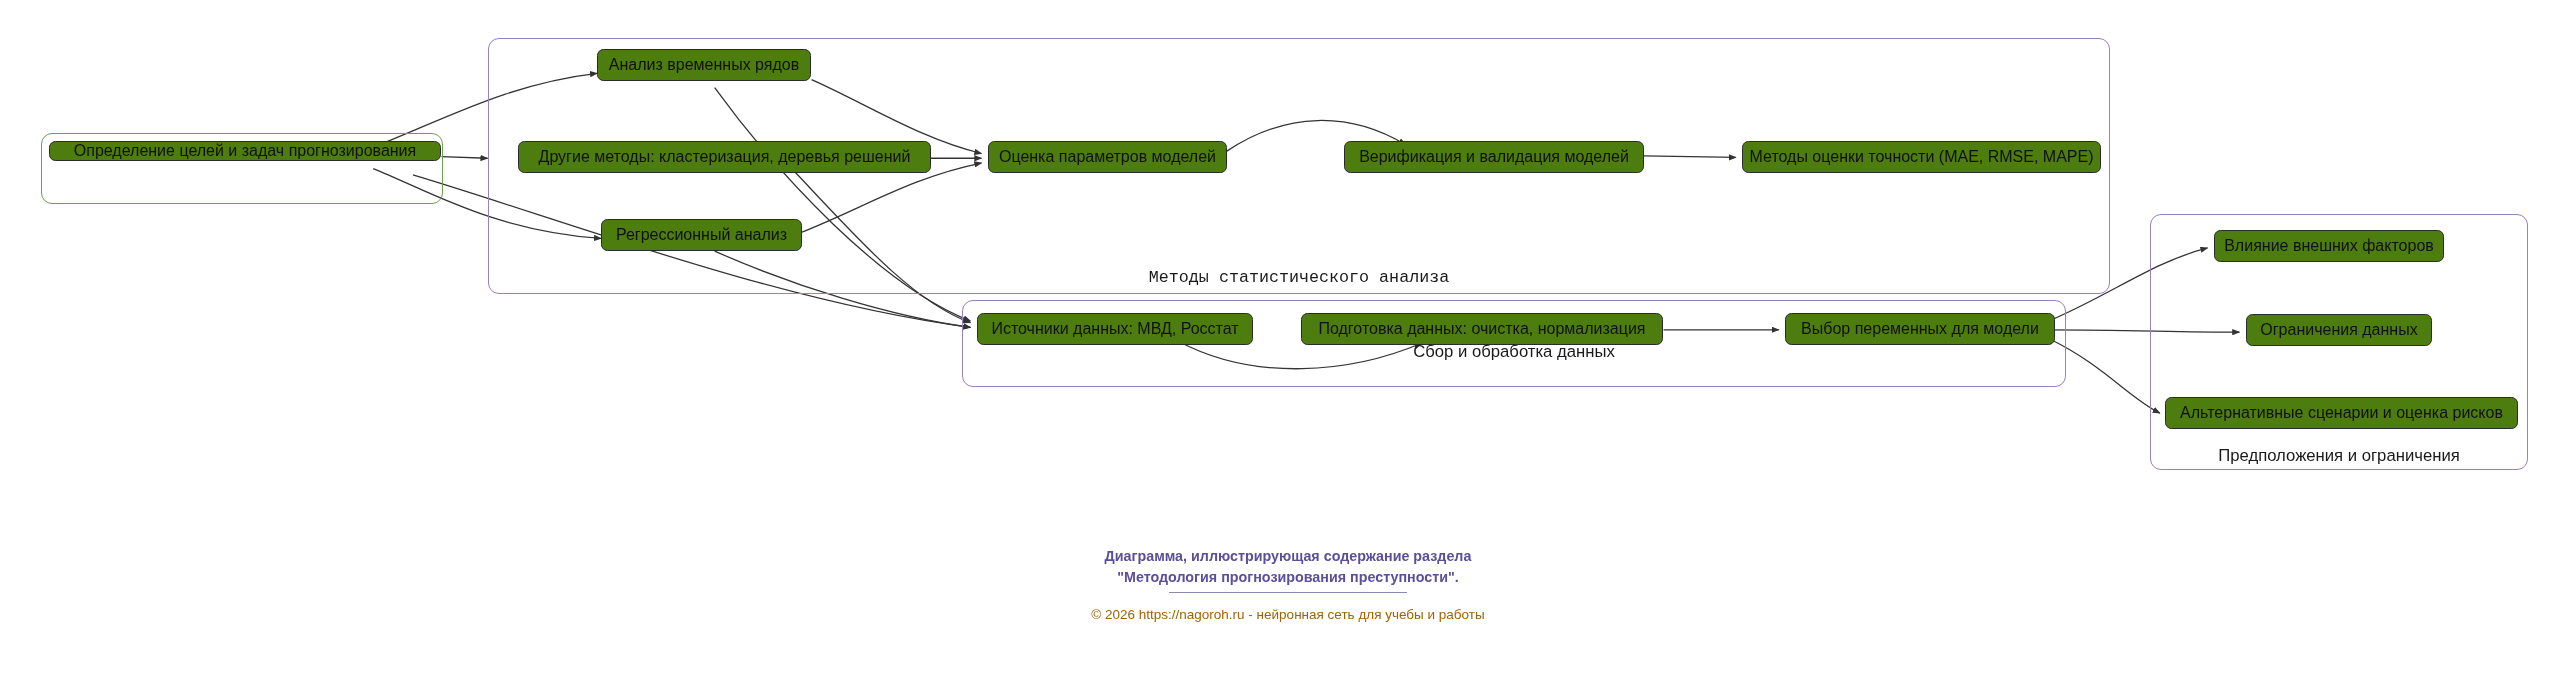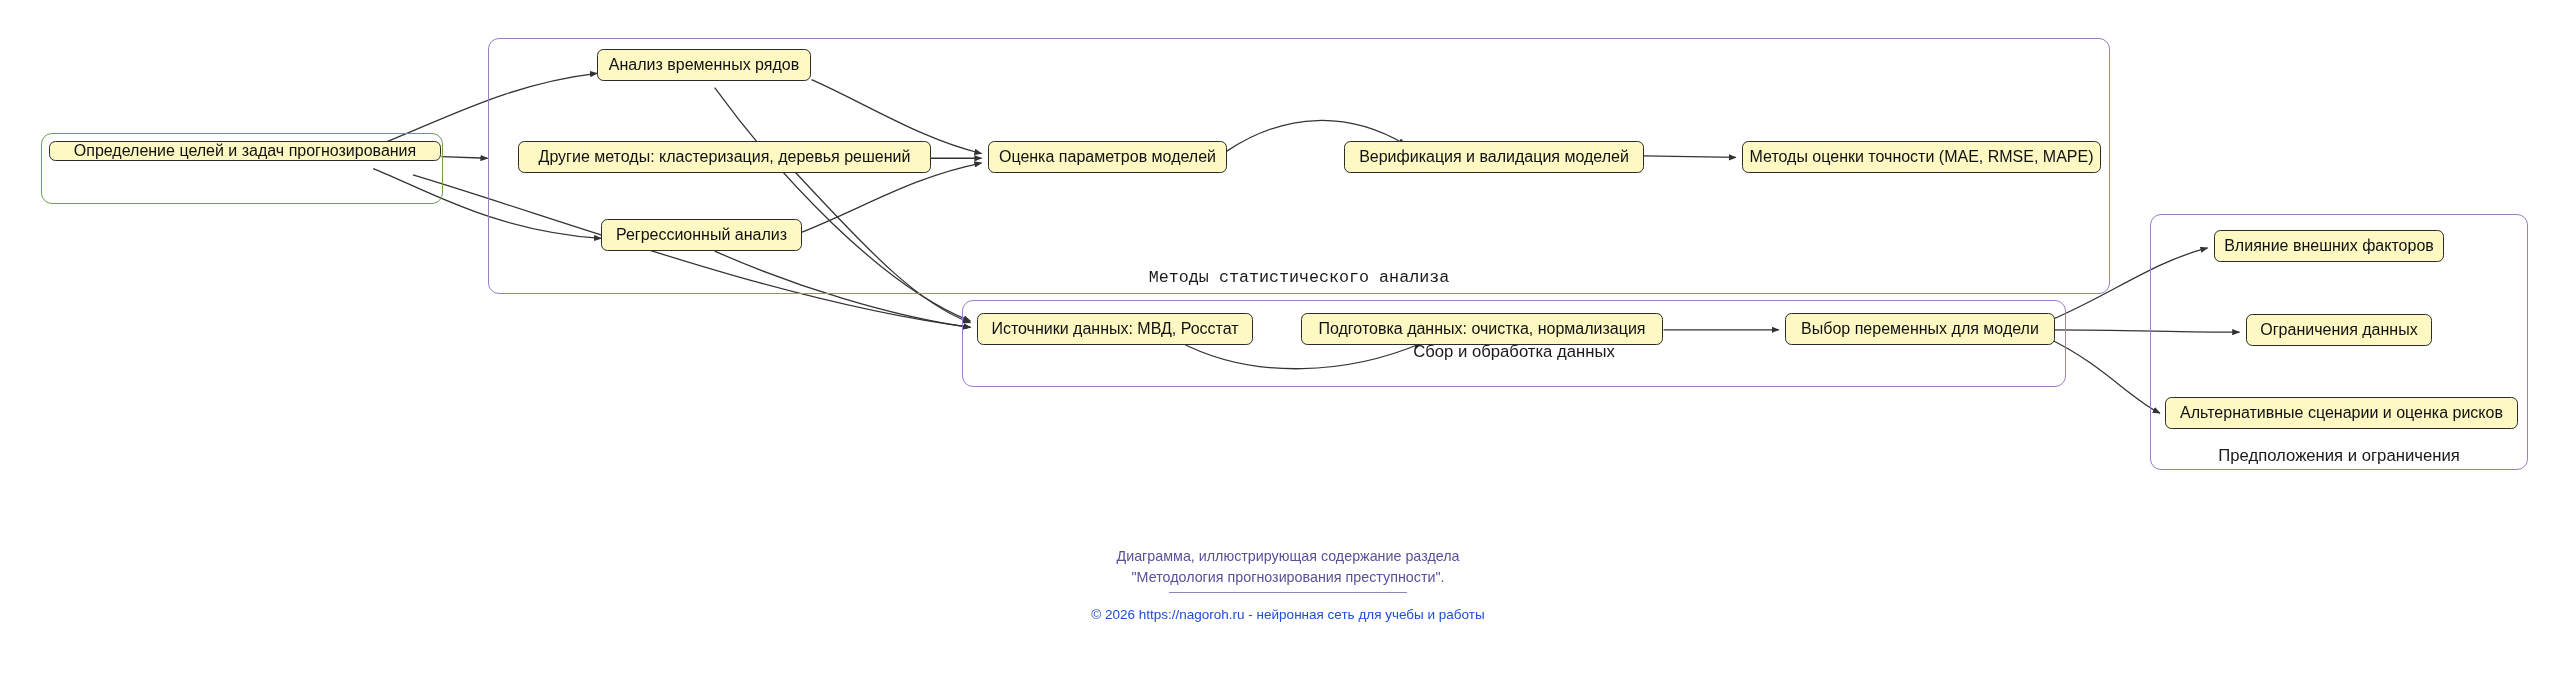--- a/index.html
+++ b/index.html
@@ -43,50 +43,50 @@
     position: absolute;
     font-size: 16.7px;
     color: #1a1a1a;
     white-space: nowrap;
     text-align: center;
   }
   .node {
     position: absolute;
     border: 1px solid #2b2b2b;
     border-radius: 6.4px;
-    background: #fef9c3;
+    background: #4d7c0f;
     color: #111111;
     font-size: 16px;
     display: flex;
     align-items: center;
     justify-content: center;
     box-sizing: border-box;
     white-space: nowrap;
     padding: 0 7px;
   }
   .caption {
     position: absolute;
     width: 100%;
     text-align: center;
     color: #5a4f9a;
-    font-weight: normal;
+    font-weight: bold;
     font-size: 14.3px;
     line-height: 1.45;
   }
   .caption .rule {
     width: 238px;
     height: 0.8px;
     background: #8a8ab0;
     margin: 4.8px auto 0 auto;
   }
   .footer {
     position: absolute;
     width: 100%;
     text-align: center;
-    color: #1d4ed8;
+    color: #a16207;
     font-size: 13.5px;
   }
 </style>
 </head>
 <body>
 
 <div id="canvas">
 
   <svg class="edges" viewBox="0 0 3244 857">
     <defs>

